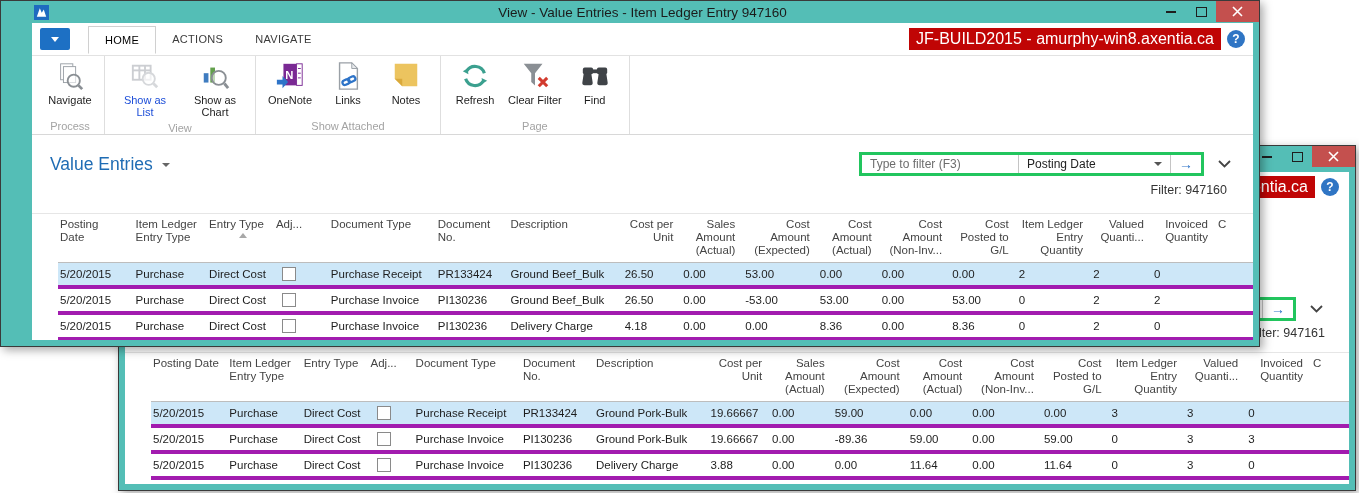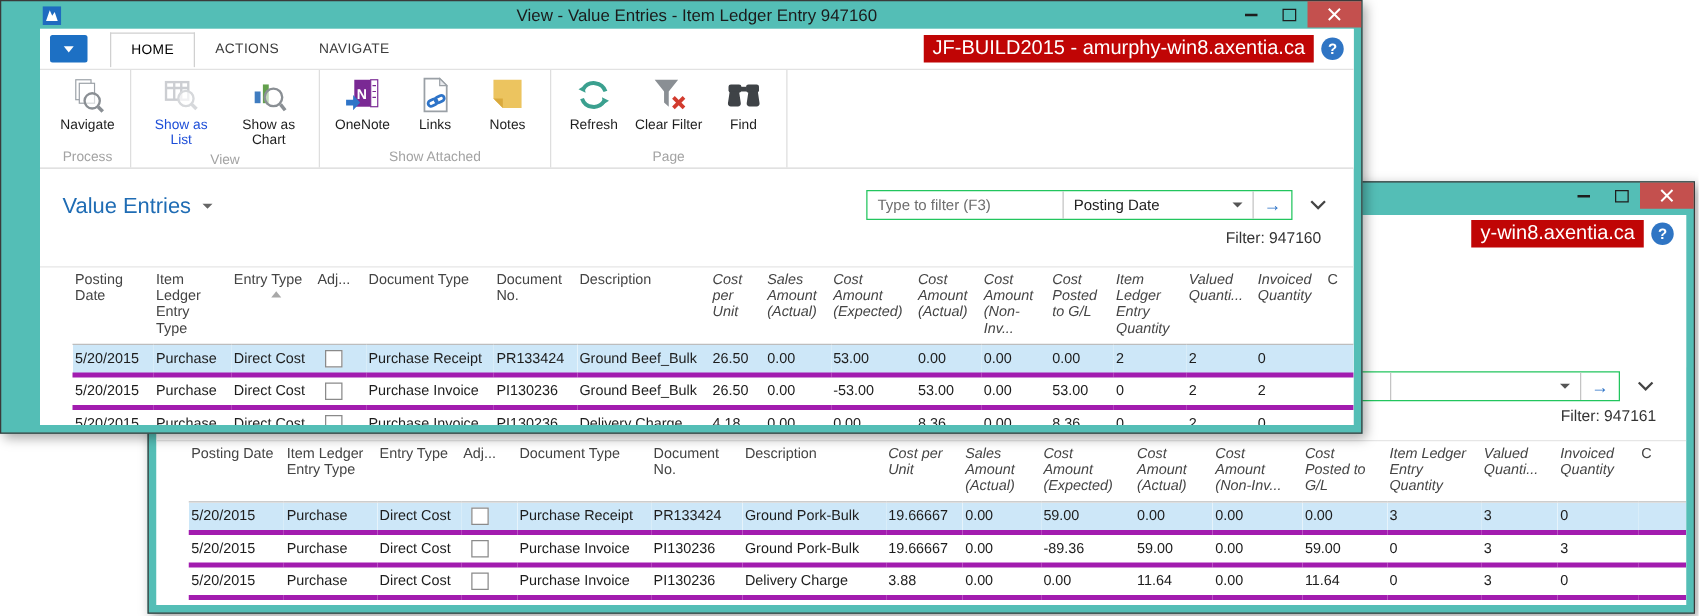--- a/index.html
+++ b/index.html
@@ -1,20 +1,20 @@
 <!DOCTYPE html>
 <html><head>
 <meta charset="utf-8">
 <style>
   html,body{margin:0;padding:0;background:#fff;}
   .stage{position:relative;width:1359px;height:493px;overflow:hidden;background:#fff;
          font-family:"Liberation Sans","DejaVu Sans",sans-serif;}
   .win{position:absolute;box-sizing:border-box;background:#54beb6;border:1px solid #3a3a3a;
        box-shadow:3px 3px 9px rgba(0,0,0,.35);padding:0 6px 6px 6px;}
-  .win1{left:0;top:0;width:1090px;height:347px;z-index:2;padding-left:31px;}
+  .win1{left:0;top:0;width:1260px;height:347px;z-index:2;padding-left:31px;}
   .win2{left:118px;top:145px;width:1238px;height:346px;z-index:1;}
   .titlebar{position:relative;display:flex;align-items:center;height:22px;margin:0 -6px;padding:0 0 0 8px;}
   .win2 .titlebar{height:26px;}
   .title{position:absolute;left:0;right:0;text-align:center;font-size:13.5px;color:#1b1b1b;}
   .applogo{width:15px;height:15px;flex:0 0 auto;}
   .wc{margin-left:auto;display:flex;align-self:flex-start;height:21px;}
   .wcbtn{width:30px;height:21px;display:flex;align-items:center;justify-content:center;}
   .wcbtn.close{width:43px;background:#c4504e;}
   .minglyph{width:10px;height:2px;background:#1e1e1e;}
   .maxglyph{width:9px;height:8px;border:1.5px solid #1e1e1e;background:transparent;}
@@ -35,33 +35,33 @@
   .rbtns{display:flex;gap:2px;}
   .rbtn{display:flex;flex-direction:column;align-items:center;min-width:50px;padding:2px 3px;color:#1e1e1e;}
   .rbtn.dis{color:#1d4ed8;}
   .ric{width:32px;height:30px;display:flex;align-items:center;justify-content:center;}
   .rlabel{font-size:11px;line-height:12px;text-align:center;margin-top:3px;max-width:62px;}
   .glabel{color:#a3a3a3;font-size:11px;text-align:center;margin-top:auto;padding:2px 0 1px 0;}
   
   .headrow{display:flex;align-items:center;margin-top:14px;height:30px;padding:0 20px 0 18px;}
   .pagetitle{font-size:17.5px;color:#1f6cb4;}
   .hcaret{width:0;height:0;border-left:4px solid transparent;border-right:4px solid transparent;border-top:4px solid #666;margin-left:9px;margin-top:2px;}
-  .filterbox{margin-left:auto;display:flex;align-items:center;border:1px solid #22c55e;height:24px;background:#fff;box-sizing:border-box;}
+  .filterbox{margin-left:auto;display:flex;align-items:center;border:3px solid #22c55e;height:24px;background:#fff;box-sizing:border-box;}
   .finput{width:140px;border:none;outline:none;font-size:12px;padding:0 8px;color:#333;font-family:inherit;background:transparent;}
   .finput::placeholder{color:#6d6d6d;opacity:1;}
   .fcol{width:152px;border-left:1px solid #c4c4c4;height:100%;display:flex;align-items:center;justify-content:space-between;padding:0 8px;font-size:12px;color:#222;box-sizing:border-box;}
   .dcaret{width:0;height:0;border-left:4px solid transparent;border-right:4px solid transparent;border-top:4px solid #555;}
   .fgo{width:30px;height:100%;border-left:1px solid #c4c4c4;display:flex;align-items:center;justify-content:center;color:#2e74c8;font-size:14px;font-weight:bold;}
   .expchev{margin-left:14px;margin-right:2px;display:flex;align-items:center;}
   .filterlabel{text-align:right;padding-right:26px;font-size:12.5px;color:#333;height:24px;line-height:22px;}
   
   .tablewrap{padding-left:26px;overflow:hidden;margin-top:10px;border-top:1px solid #e6e6e6;}
   .grid{border-collapse:collapse;table-layout:fixed;font-size:11.5px;color:#1d1d1d;}
   .grid th{font-weight:normal;color:#444;text-align:left;vertical-align:top;padding:4px 8px 5px 2px;line-height:13px;overflow:hidden;}
-  .grid th.r{text-align:left;font-style:italic;}
+  .grid th.r{text-align:right;}
   .grid th.c{text-align:left;}
   .grid thead tr{border-bottom:1px solid #bdbdbd;}
   .grid td{height:22px;padding:0 8px 0 2px;white-space:nowrap;overflow:hidden;}
   .grid td.r{text-align:left;}
   .grid tbody tr{border-bottom:4px solid #a21caf;}
   .grid tbody tr.sel{background:#cde7f8;}
   .grid tbody tr.sel td{border-bottom:1px solid #bcd9ef;}
   .cbx{display:inline-block;width:12px;height:12px;border:1px solid #8a8a8a;background:#fff;vertical-align:middle;margin-left:6px;}
   .sortasc{display:block;width:0;height:0;border-left:4px solid transparent;border-right:4px solid transparent;border-bottom:5px solid #a8a8a8;margin:2px 0 0 30px;}
   

